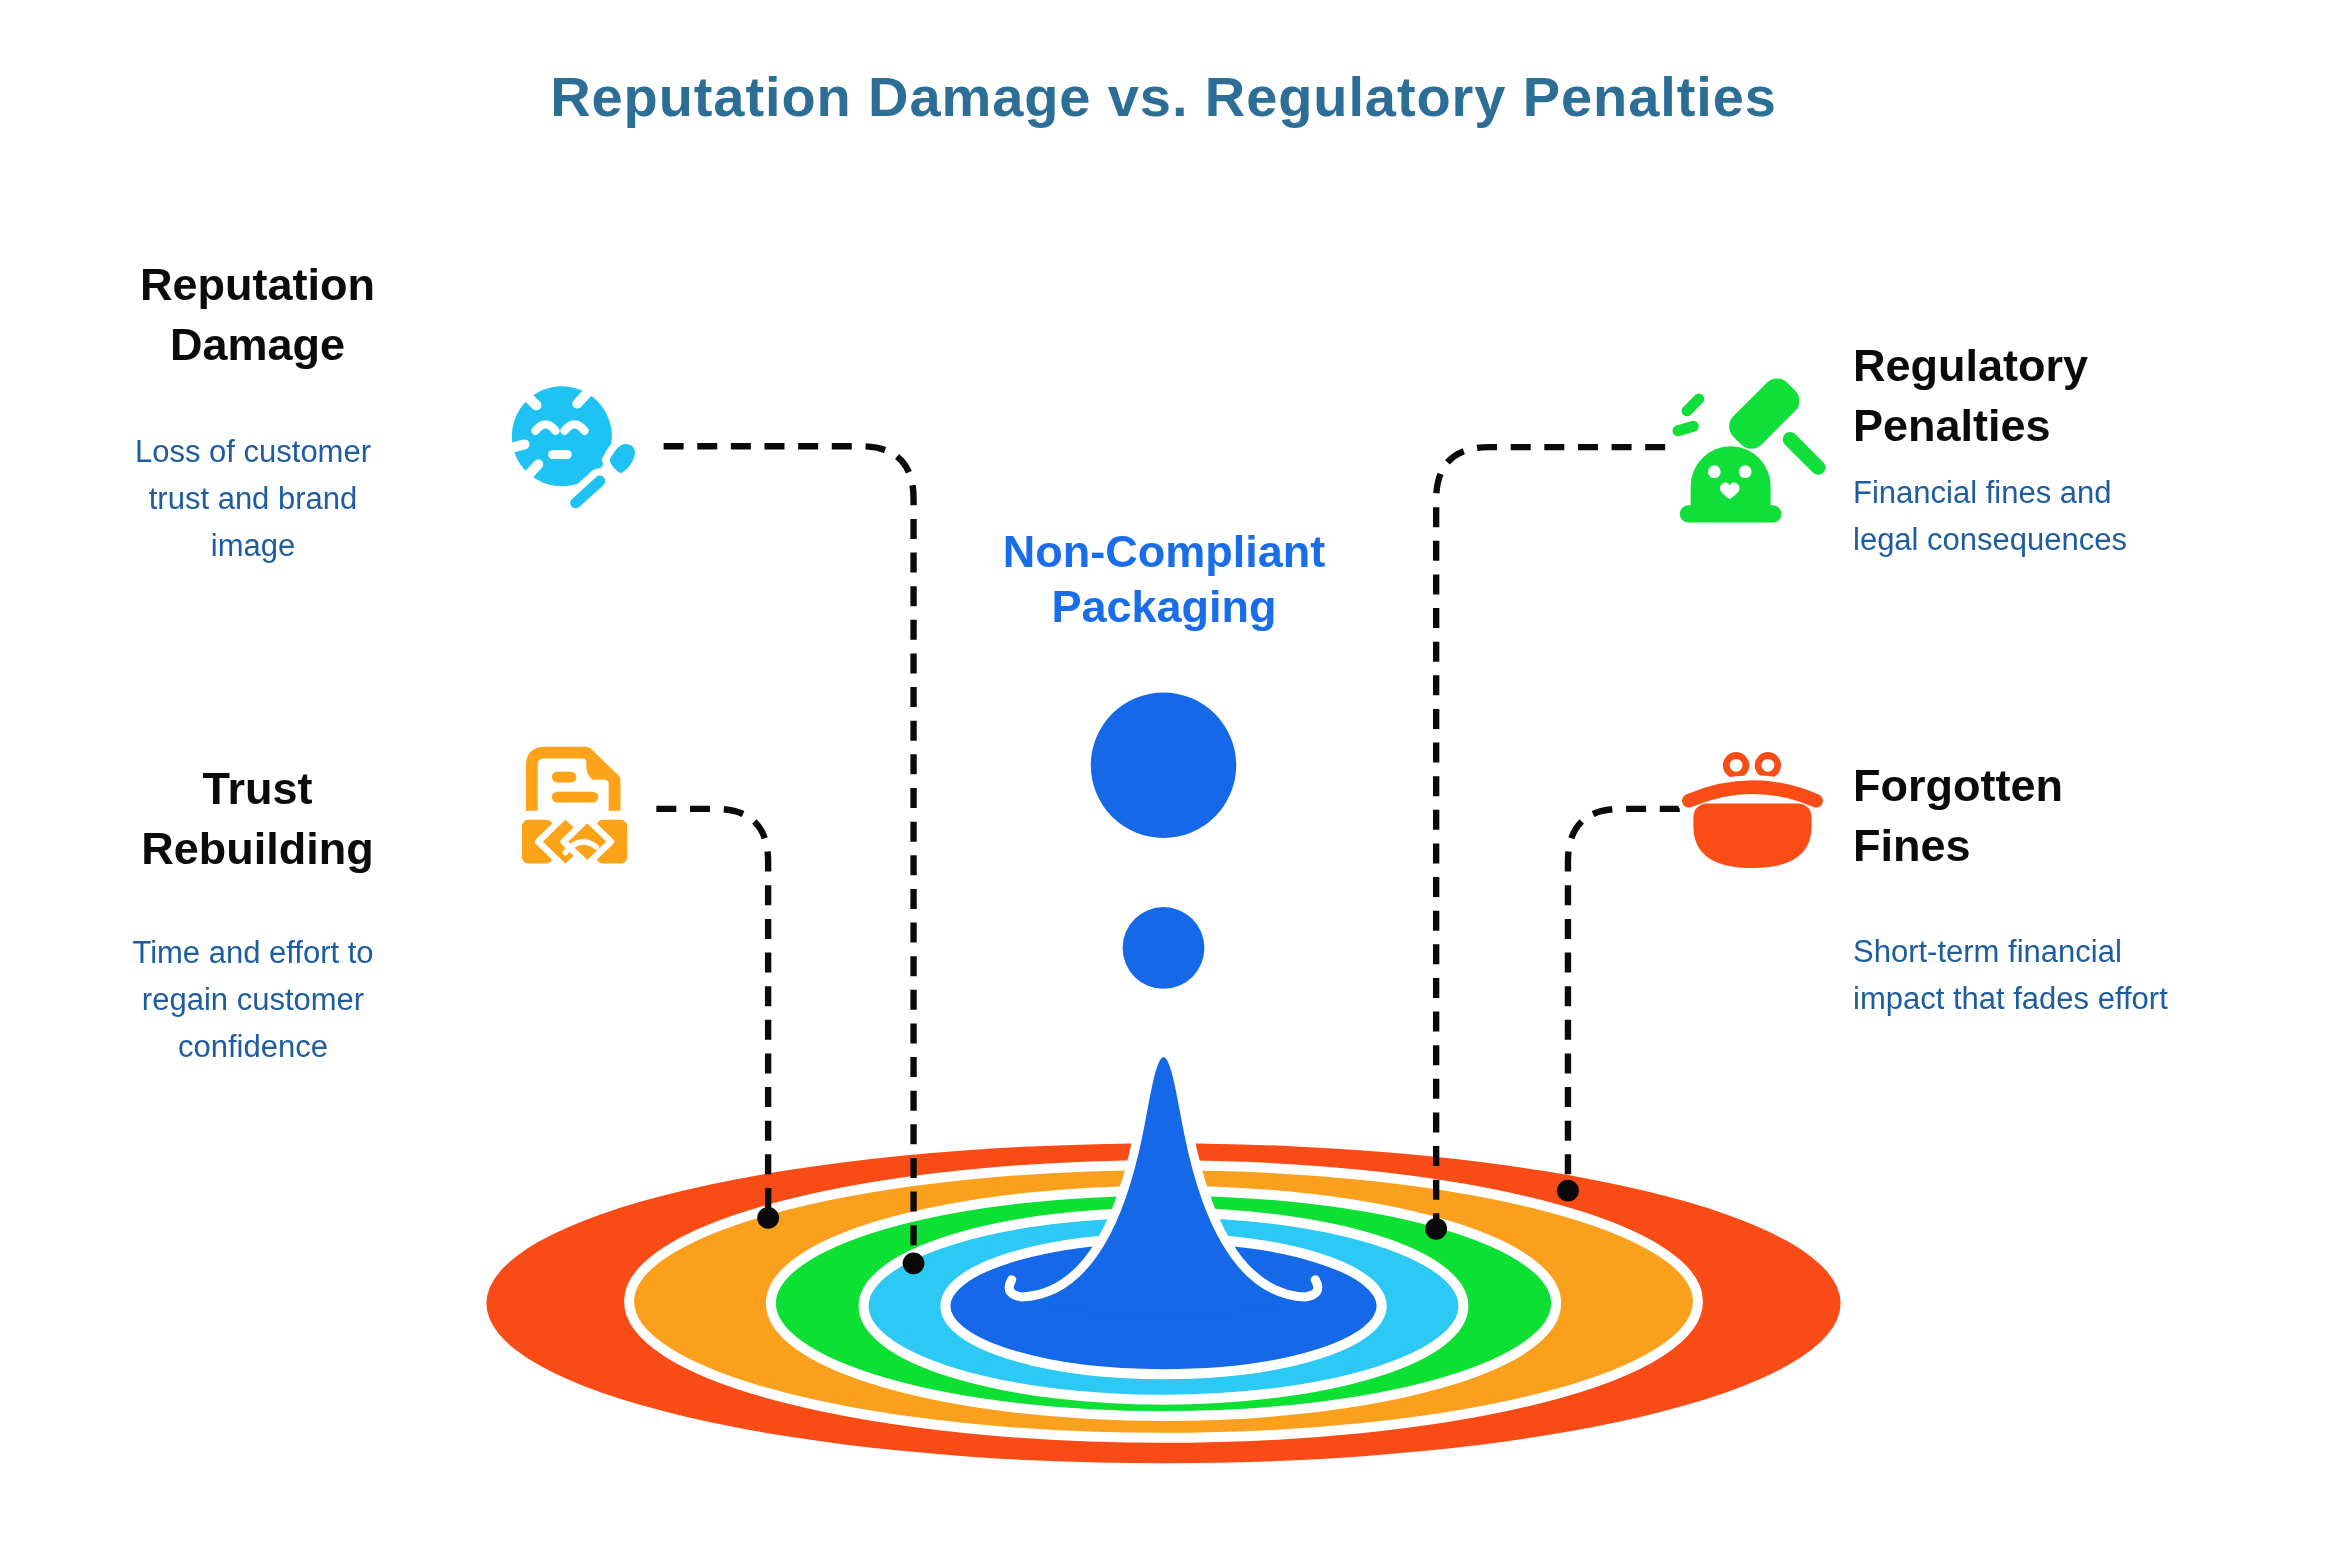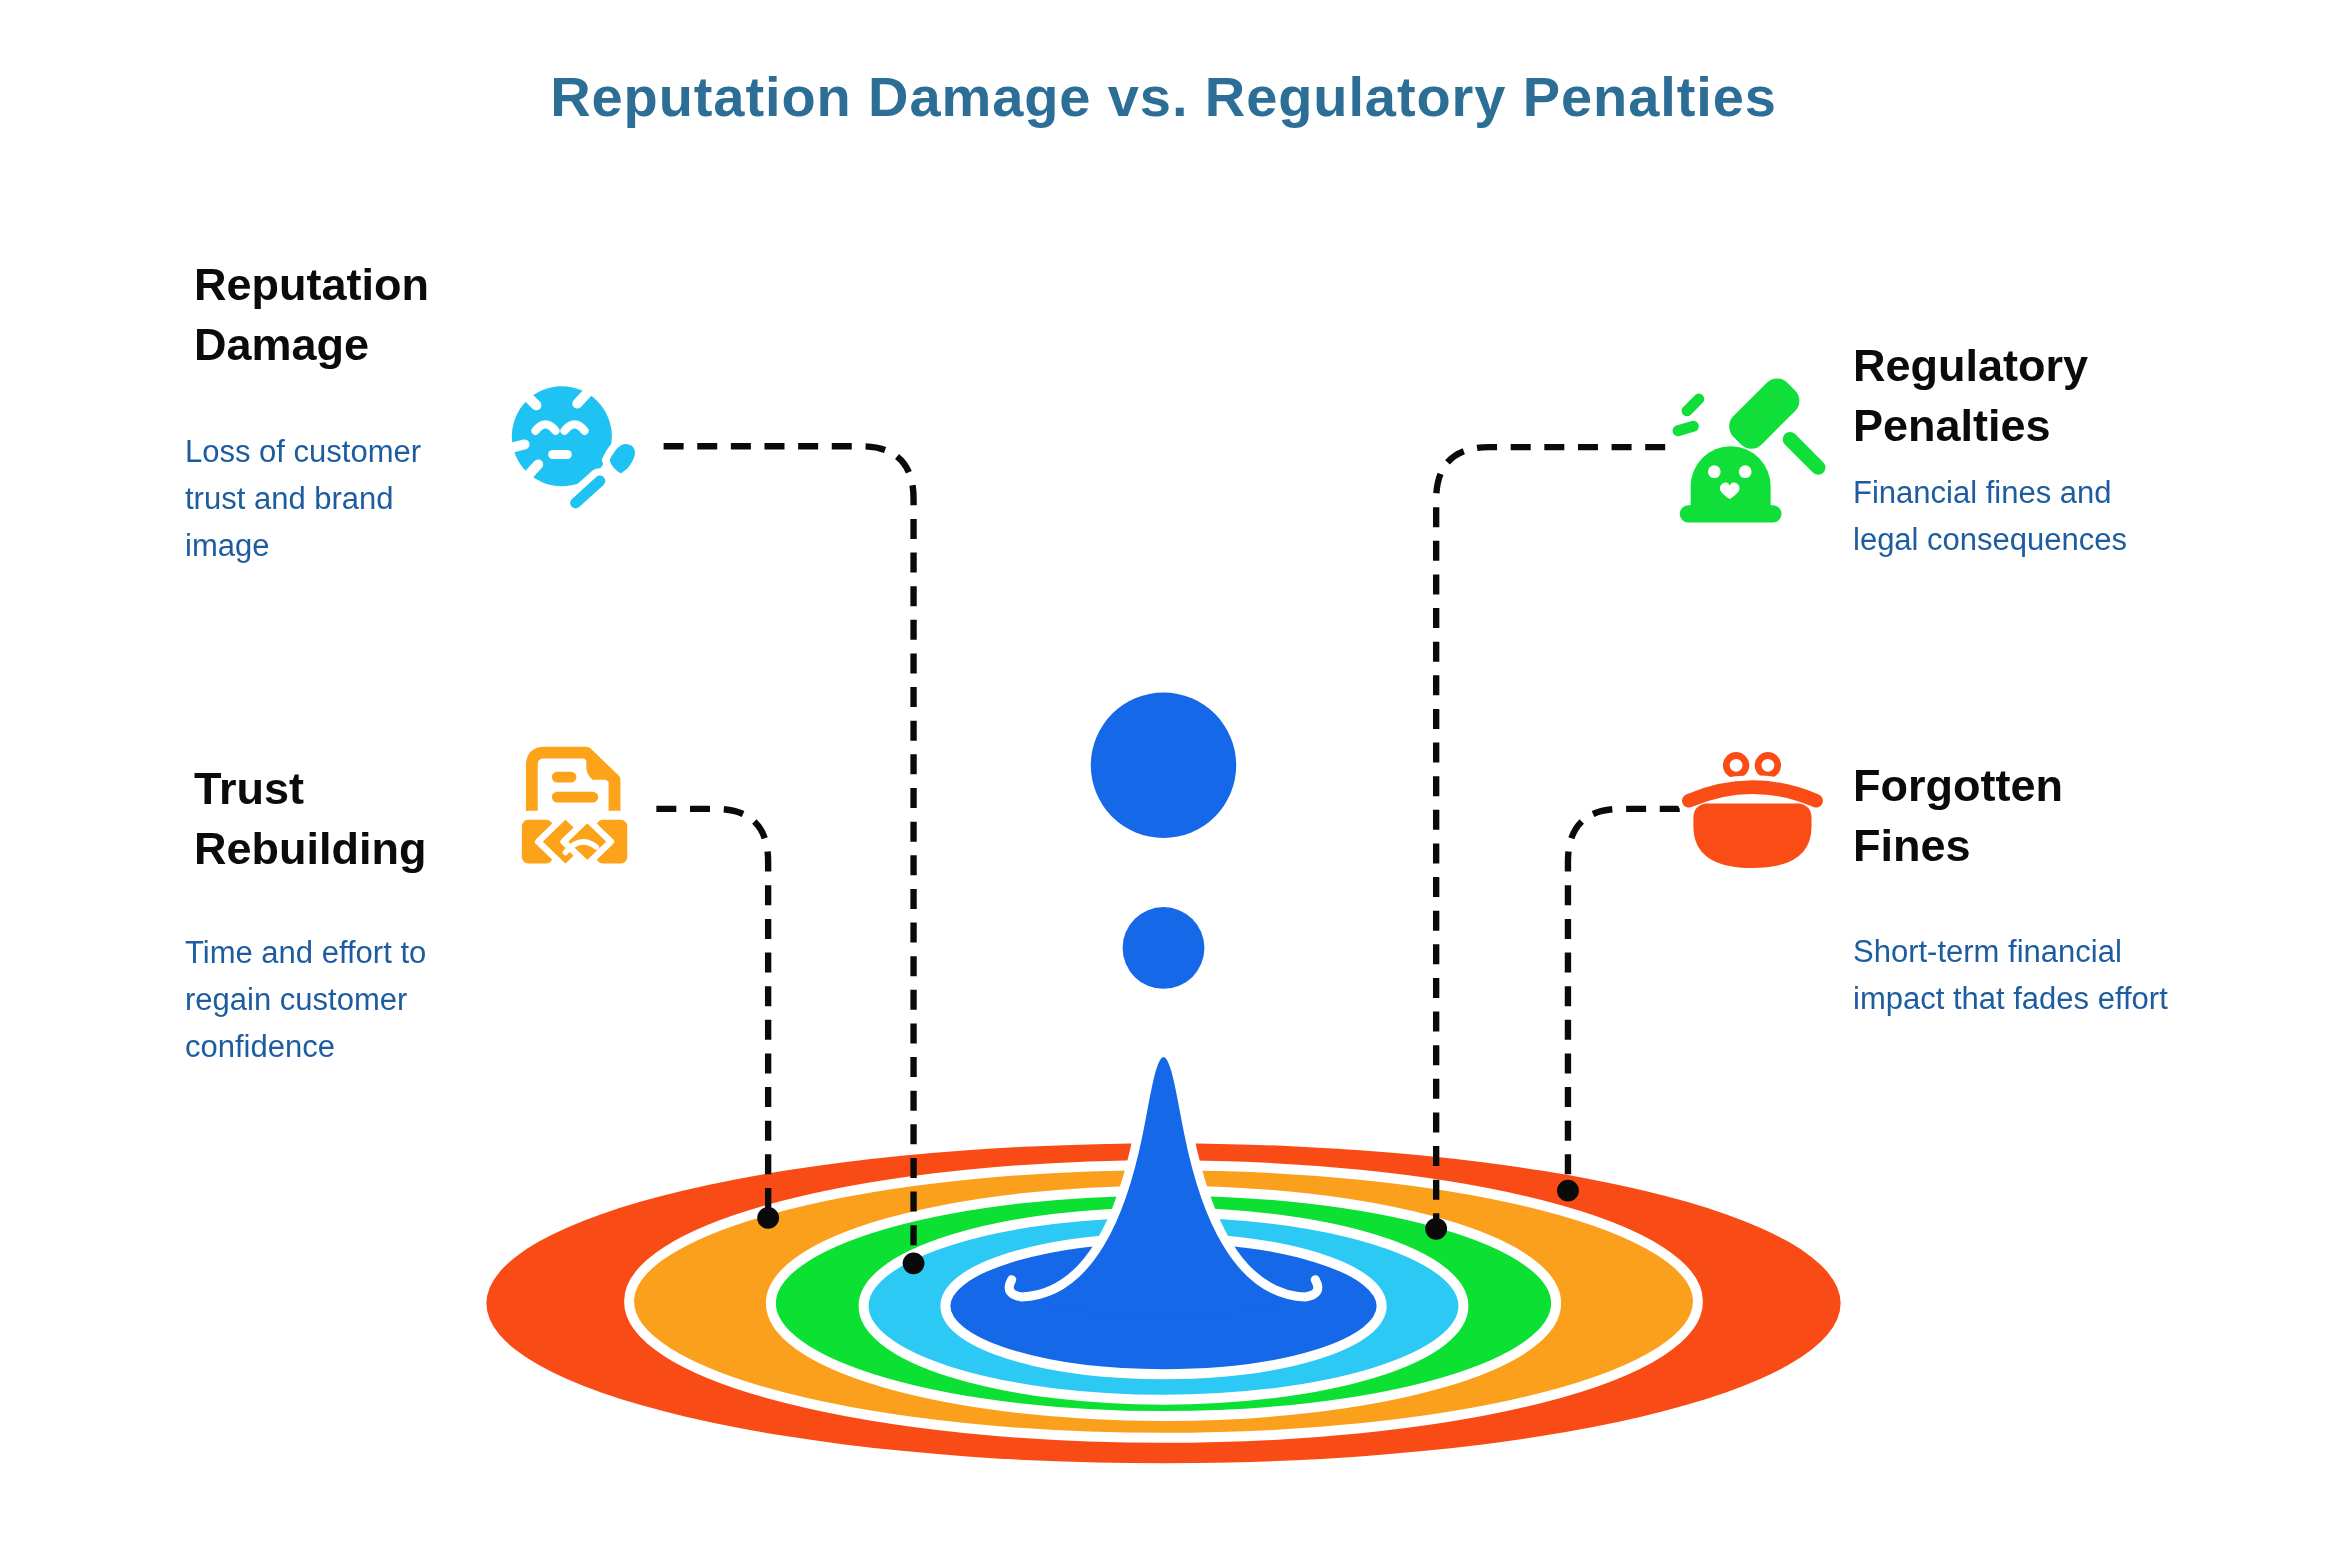--- a/index.html
+++ b/index.html
@@ -12,21 +12,21 @@
   body{width:2327px;height:1566px;position:relative;overflow:hidden;
        font-family:"Liberation Sans","DejaVu Sans",sans-serif;}
   .canvas{position:absolute;inset:0;width:2327px;height:1262px;}
   svg.art{position:absolute;left:0;top:0;}
   .page-title{position:absolute;left:0;top:64px;width:2327px;text-align:center;
       font-size:56px;font-weight:800;letter-spacing:0.9px;color:var(--c-title);}
   .center-label{position:absolute;left:955px;top:524px;width:418px;text-align:center;
       font-size:45px;font-weight:800;line-height:55px;color:var(--c-label);}
   .co-title{position:absolute;font-size:45px;font-weight:800;line-height:60px;color:var(--c-heading);}
   .co-desc{position:absolute;font-size:31px;font-weight:500;line-height:47px;color:var(--c-body);margin-top:23px;}
-  .align-r{text-align:left;right:1842px;}
+  .align-r{text-align:center;right:1924px;}
   .align-l{text-align:left;left:1853px;}
   .t1{top:255px;width:291px;}
   .d1{top:405px;width:300px;}
   .t2{top:759px;width:291px;}
   .d2{top:906px;width:300px;}
   .t3{top:299px;width:300px;margin-top:37px;}
   .d3{top:446px;width:327px;}
   .t4{top:756px;width:300px;}
   .d4{top:905px;width:327px;}
 </style>
@@ -128,20 +128,21 @@
       <circle cx="1910" cy="842" r="7" fill="#ffffff"></circle>
       <circle cx="1945" cy="842" r="7" fill="#ffffff"></circle>
       <path d="M 1858 881 Q 1928 851 1998 881" style="fill:none;stroke:#ffffff;stroke-width:26;stroke-linecap:round"></path>
       <path d="M 1858 881 Q 1928 851 1998 881" style="fill:none;stroke:var(--c-icon-red,#FA4D15);stroke-width:15;stroke-linecap:round"></path>
       <path d="M 1877 884 h 102 q 14 2 14 16 v 9 q 0 46 -65 46 q -65 0 -65 -46 v -9 q 0 -14 14 -16 z" style="fill:var(--c-icon-red,#FA4D15)"></path>
     </g>
   </svg>
 
   <div class="page-title">Reputation Damage vs. Regulatory Penalties</div>
 
+  <div class="center-label">Non-Compliant Packaging</div>
 
   <div class="callout">
     <div class="co-title align-r t1">Reputation Damage</div>
     <div class="co-desc  align-r d1">Loss of customer trust and brand image</div>
   </div>
 
   <div class="callout">
     <div class="co-title align-l t3">Regulatory Penalties</div>
     <div class="co-desc  align-l d3">Financial fines and legal consequences</div>
   </div>

